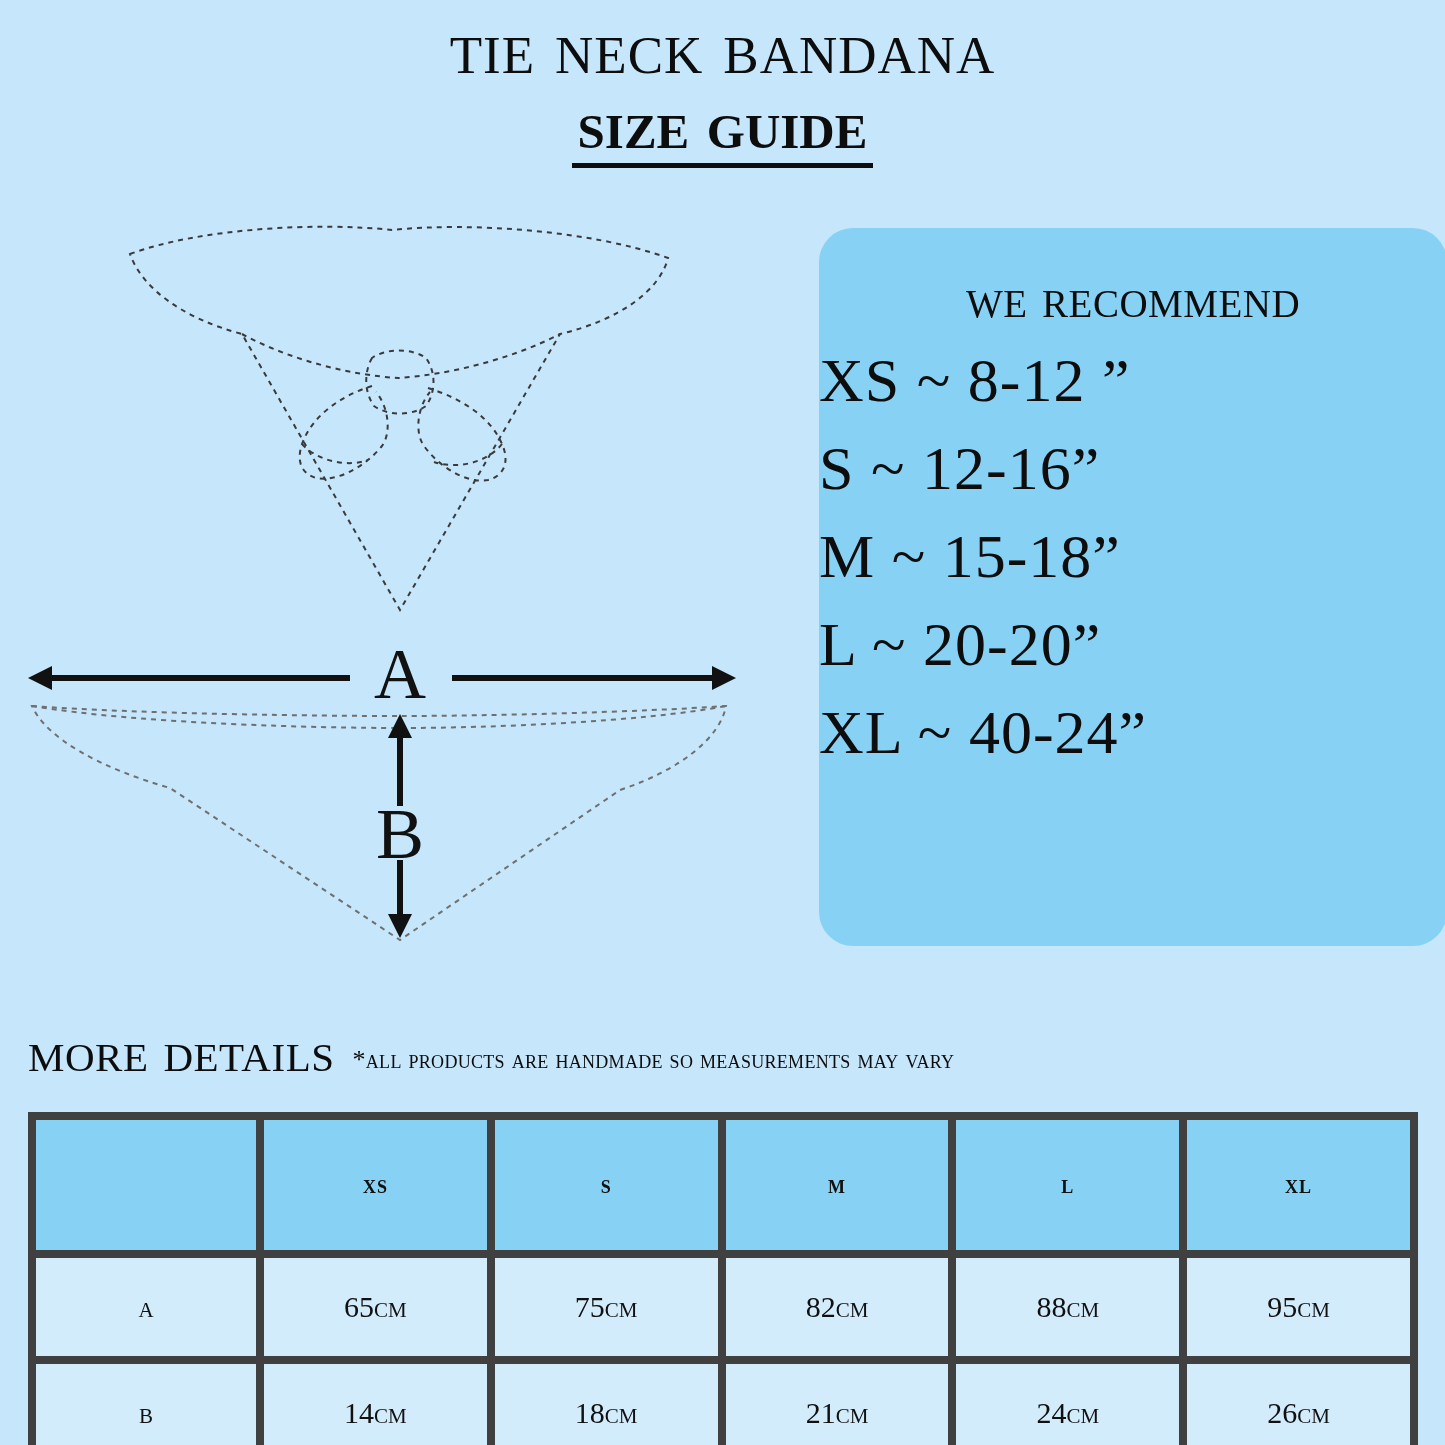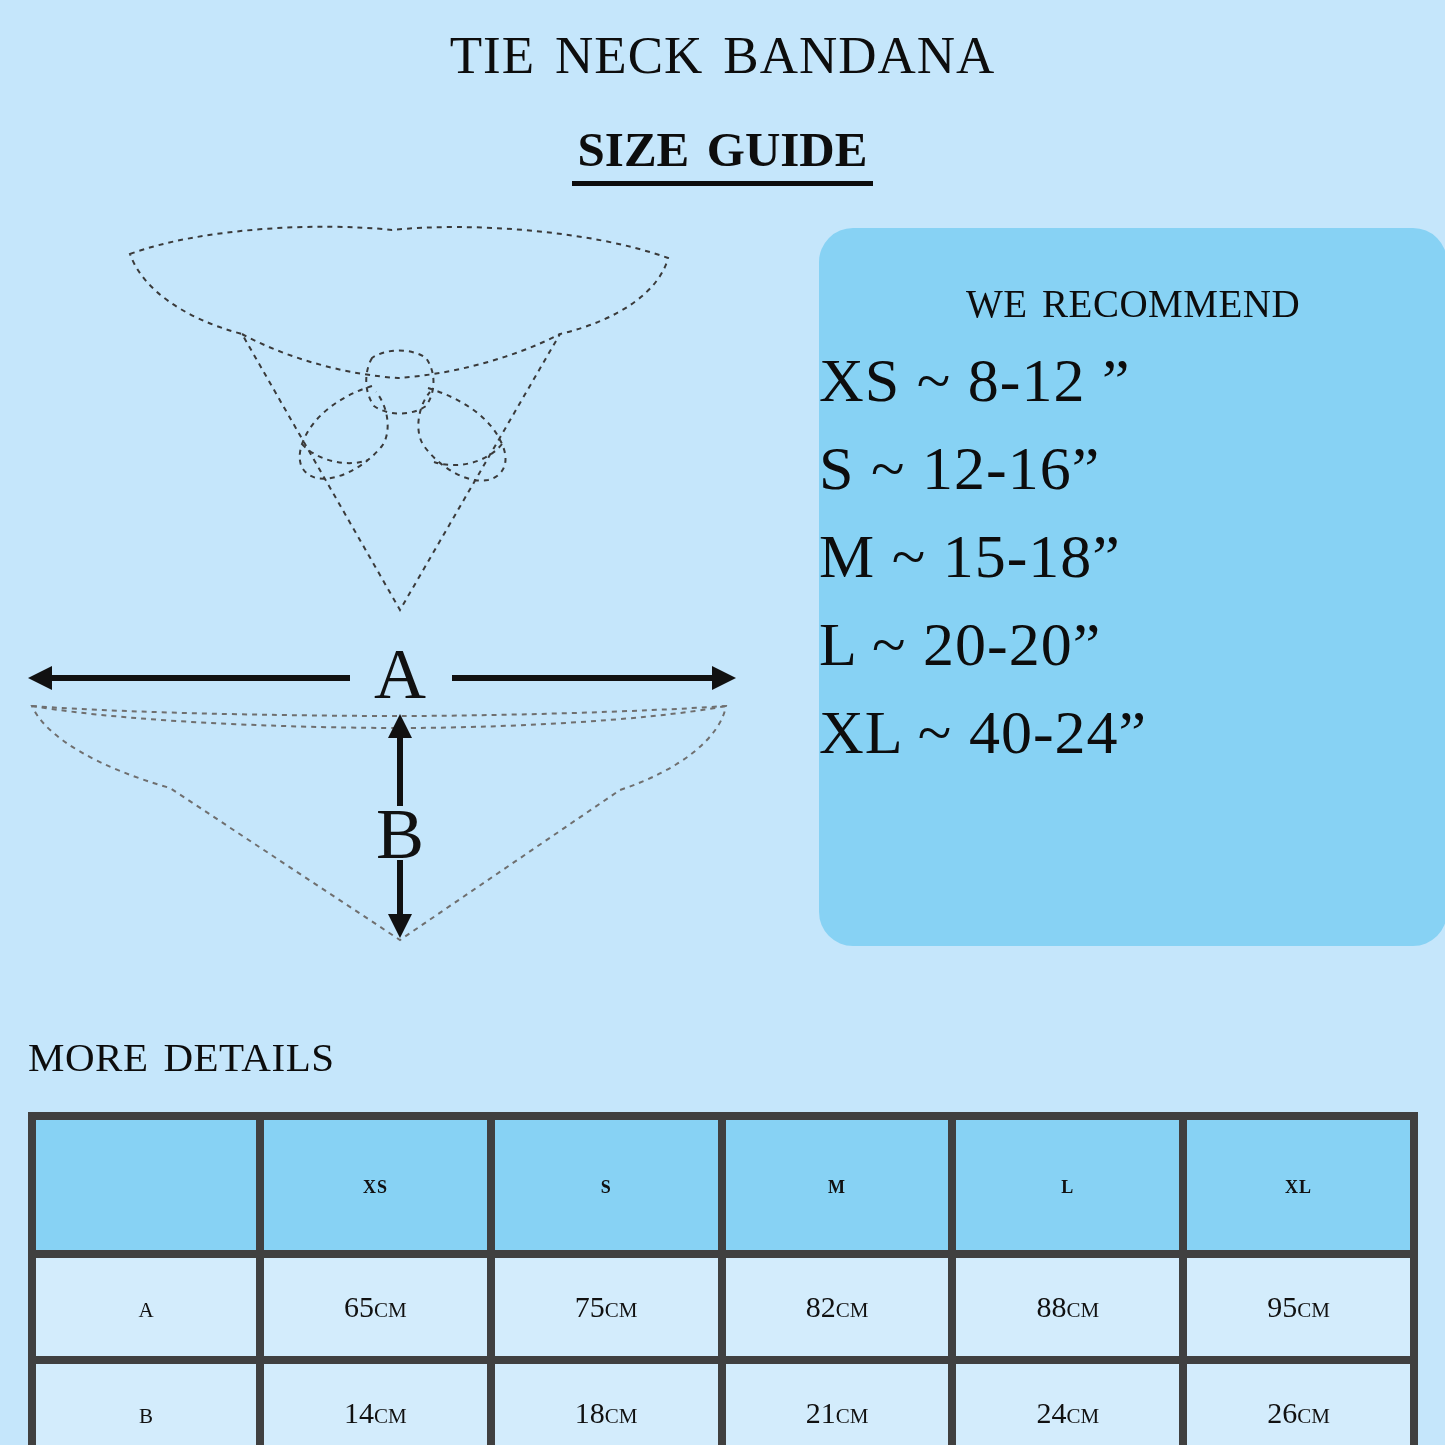--- a/index.html
+++ b/index.html
@@ -41,21 +41,21 @@
     font-family: "Liberation Serif", serif;
     font-size: 70px;
     font-weight: bold;
     color: #0d0d0d;
     line-height: 1.05;
     font-variant: small-caps;
     text-transform: lowercase;
     display: inline-block;
     border-bottom: 5px solid #0d0d0d;
     padding: 0 6px 2px 6px;
-    margin-top: 18px;
+    margin-top: 0;
   }
 
   
   .diagram {
     position: absolute;
     left: 20px;
     top: 210px;
     width: 740px;
     height: 760px;
   }
@@ -223,20 +223,21 @@
       <div class="recommend-row">XS ~ 8-12 ”</div>
       <div class="recommend-row">S ~ 12-16”</div>
       <div class="recommend-row">M ~ 15-18”</div>
       <div class="recommend-row">L ~ 20-20”</div>
       <div class="recommend-row">XL ~ 40-24”</div>
     </div>
   </div>
 
   <div class="details-head-wrap">
     <div class="details-title">More Details</div>
+    <div class="details-note">*all products are handmade so measurements may vary</div>
   </div>
 
   <table class="size-table">
     <colgroup>
       <col class="c0">
       <col>
         <col>
         <col>
         <col>
         <col>

